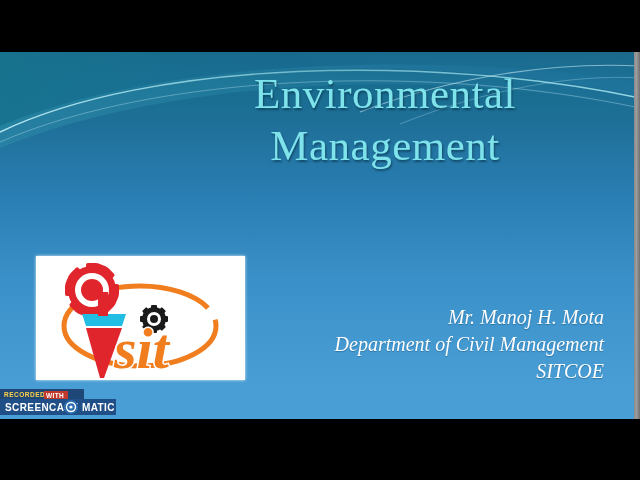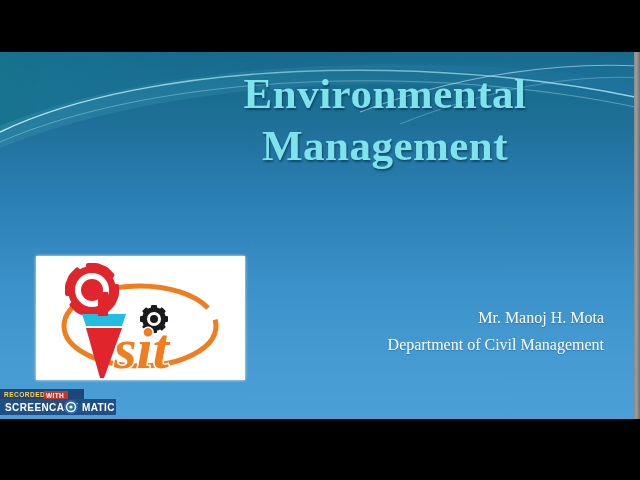--- a/index.html
+++ b/index.html
@@ -68,41 +68,42 @@
     top: 16px;
     width: 470px;
     text-align: center;
     z-index: 10;
   }
   .title-line {
     color: #7fe3ec;
     font-family: "Liberation Serif", serif;
     font-size: 43px;
     line-height: 52px;
-    font-weight: 700;
+    font-weight: 400;
     letter-spacing: 0.5px;
     text-shadow: 1px 2px 2px rgba(0,40,60,0.55);
     white-space: nowrap;
   }
 
   
   #subtitle-block {
     position: absolute;
     right: 36px;
     top: 252px;
     text-align: right;
     z-index: 10;
   }
   .subtitle-line {
     color: #ffffff;
     font-family: "Liberation Serif", serif;
-    font-size: 16px;
+    font-size: 20px;
     line-height: 27px;
     white-space: nowrap;
     text-shadow: 0 1px 1px rgba(0,50,80,0.35);
+    font-style: italic;
   }
 
   
   #logo-card {
     position: absolute;
     left: 36px;
     top: 204px;
     width: 209px;
     height: 124px;
     background: #ffffff;
@@ -172,20 +173,21 @@
     </div>
 
     <div id="title-block">
       <div class="title-line">Environmental</div>
       <div class="title-line">Management</div>
     </div>
 
     <div id="subtitle-block">
       <div class="subtitle-line">Mr. Manoj H. Mota</div>
       <div class="subtitle-line">Department of Civil Management</div>
+      <div class="subtitle-line">SITCOE</div>
     </div>
 
     <div id="logo-card">
       <svg width="209" height="124" viewBox="0 0 209 124" xmlns="http://www.w3.org/2000/svg">
         <rect x="0" y="0" width="209" height="124" fill="#ffffff"></rect>
 
         <g>
           <ellipse cx="104" cy="70" rx="76" ry="40" fill="none" stroke="#f07d1e" stroke-width="5"></ellipse>
           <path d="M104,30 A76,40 0 0,1 178,64" fill="none" stroke="#ffffff" stroke-width="9"></path>
           <path d="M104,30 A76,40 0 0,1 172,52" fill="none" stroke="#f07d1e" stroke-width="5"></path>

